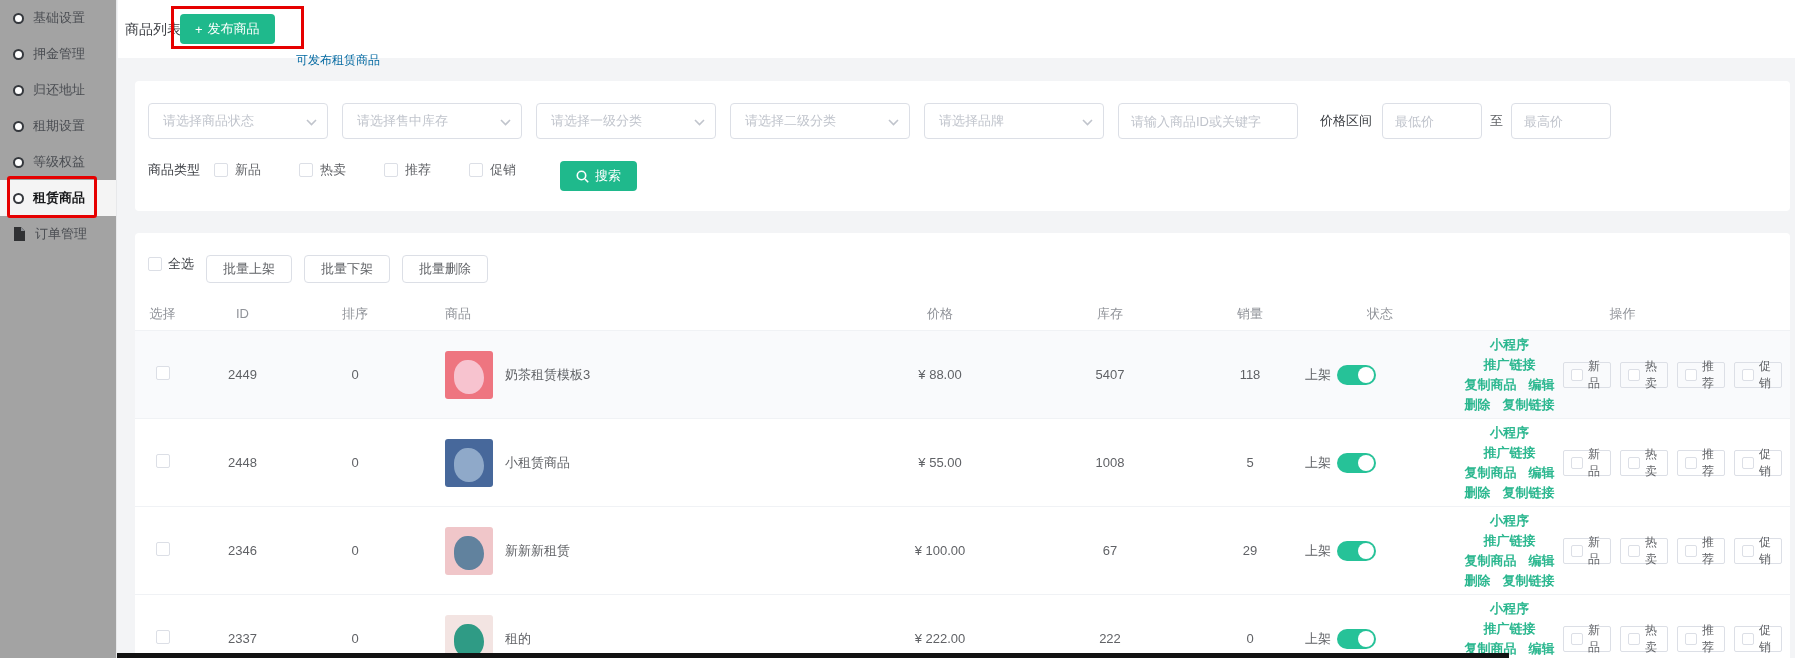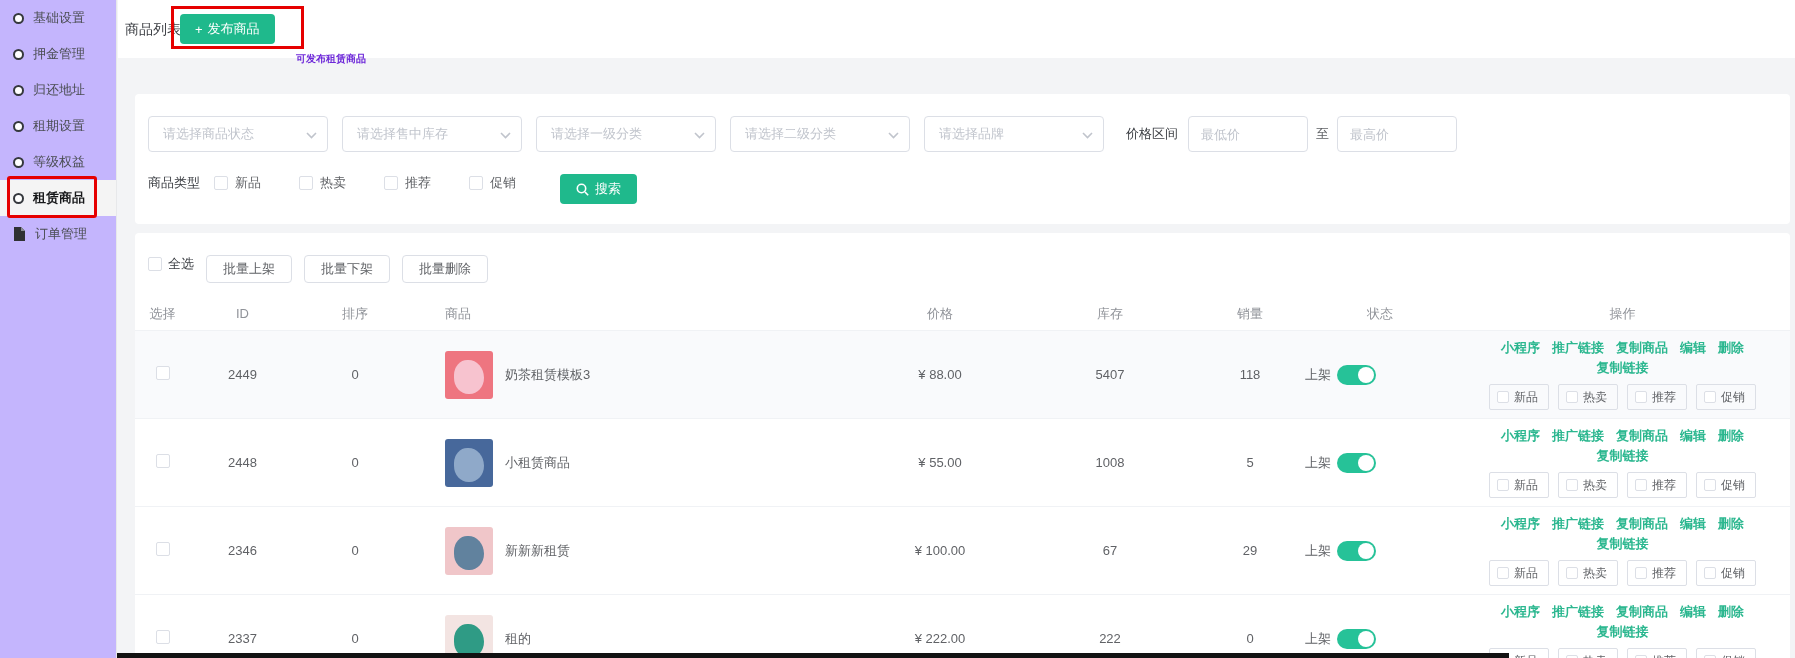--- a/index.html
+++ b/index.html
@@ -1,47 +1,47 @@
 <!DOCTYPE html>
 <html><head>
 <meta charset="utf-8">
 <style>
   * { margin:0; padding:0; box-sizing:border-box; }
   html,body { width:1795px; height:658px; overflow:hidden; }
   body { font-family:"Liberation Sans","DejaVu Sans",sans-serif; background:#f3f4f6; color:#606266; font-size:13px; }
   .stage { position:relative; width:1795px; height:658px; }
 
   
-  .sidebar { position:absolute; left:0; top:0; width:117px; height:658px; background:#c4b5fd; border-right:1px solid #e7e8ea; z-index:5; }
+  .sidebar { position:absolute; left:0; top:0; width:117px; height:658px; background:#a3a3a3; border-right:1px solid #e7e8ea; z-index:5; }
   .side-item { position:relative; display:flex; align-items:center; gap:9px; height:36px; padding-left:13px; color:#4a4d52; cursor:pointer; }
   .side-item .ring { width:11px; height:11px; border:2px solid #35383d; border-radius:50%; background:#fff; flex:0 0 auto; }
   .side-item.active { background:#f4f4f4; font-weight:bold; color:#17181a; }
   .side-red-box { position:absolute; left:7px; top:-4px; width:90px; height:42px; border:3px solid #e60000; border-radius:3px; pointer-events:none; z-index:6; }
   .doc-icon { width:13px; height:14px; flex:0 0 auto; }
 
   
   .main { position:absolute; left:118px; top:0; right:0; height:658px; }
   .topbar { position:absolute; left:0; top:0; right:0; height:58px; background:#fff; }
   .page-title { position:absolute; left:7px; top:21px; color:#3a3d42; font-size:14px; }
   .publish-btn { position:absolute; left:62px; top:14px; height:30px; padding:0 15px; display:flex; align-items:center; gap:5px;
                  background:#1fb98c; color:#fff; border:none; border-radius:4px; font-size:13px; cursor:pointer; }
   .publish-red-box { position:absolute; left:53px; top:6px; width:133px; height:43px; border:3px solid #e60000; pointer-events:none; z-index:6; }
-  .red-note { position:absolute; left:178px; top:52px; color:#6d28d9; font-size:10px; font-weight:bold; z-index:6; }
+  .red-note { position:absolute; left:178px; top:52px; color:#0369a1; font-size:12px; font-weight:normal; z-index:6; }
 
   
-  .filter-card { position:absolute; left:17px; top:94px; width:1655px; height:130px; background:#fff; border-radius:4px; }
+  .filter-card { position:absolute; left:17px; top:81px; width:1655px; height:130px; background:#fff; border-radius:4px; }
   .filter-row1 { position:absolute; left:13px; top:22px; display:flex; align-items:center; }
   .select { position:relative; width:180px; height:36px; border:1px solid #dcdfe6; border-radius:4px; background:#fff;
             display:flex; align-items:center; padding:0 28px 0 14px; margin-right:14px; color:#c0c4cc; cursor:pointer; }
   .select .chev { position:absolute; right:10px; top:15px; }
   .txt-input { width:180px; height:36px; border:1px solid #dcdfe6; border-radius:4px; padding:0 12px; font-size:13px;
                color:#606266; margin-right:14px; outline:none; font-family:inherit; }
   .txt-input::placeholder { color:#c0c4cc; }
   .price-label { color:#3a3d42; margin:0 10px 0 8px; white-space:nowrap; }
-  .price-input { width:120px; margin-right:0; }
+  .price-input { width:100px; margin-right:0; }
   .to-label { margin:0 8px; color:#606266; }
   .filter-row2 { position:absolute; left:13px; top:80px; display:flex; align-items:flex-start; }
   .type-label { color:#3a3d42; margin-right:14px; }
   .cb { display:inline-block; width:14px; height:14px; border:1px solid #dcdfe6; border-radius:2px; background:#fff; flex:0 0 auto; }
   .cb-item { display:flex; align-items:center; gap:7px; margin-right:38px; color:#606266; cursor:pointer; }
   .search-btn { height:30px; padding:0 16px; background:#1fb98c; color:#fff; border:none; border-radius:4px;
                 display:flex; align-items:center; gap:6px; font-size:13px; cursor:pointer; margin-left:6px; }
 
   
   .table-card { position:absolute; left:17px; top:233px; width:1655px; height:470px; background:#fff; border-radius:4px; }
@@ -57,21 +57,21 @@
   .tbody { position:absolute; left:0; top:97px; width:1655px; }
   .trow { width:1655px; height:88px; border-top:1px solid #f0f2f5; }
   .trow:first-child { background:#f9fafc; }
   .c-center { text-align:center; }
   .goods-cell { display:flex; align-items:center; gap:12px; padding-left:30px; }
   .thumb { position:relative; width:48px; height:48px; border-radius:3px; overflow:hidden; flex:0 0 auto; }
   .thumb .blob { position:absolute; left:9px; top:9px; width:30px; height:34px; border-radius:46% 54% 50% 50%; }
   .status-cell { display:flex; align-items:center; gap:6px; }
   .toggle { position:relative; width:39px; height:20px; border-radius:10px; background:#26c298; cursor:pointer; flex:0 0 auto; }
   .toggle .knob { position:absolute; right:2px; top:2px; width:16px; height:16px; border-radius:50%; background:#fff; }
-  .ops-cell { display:flex; flex-direction:column; align-items:center; gap:7px; padding:0 8px; }
+  .ops-cell { display:flex; align-items:center; gap:7px; padding:0 8px; }
   .links { display:flex; flex-wrap:wrap; justify-content:center; column-gap:12px; row-gap:2px; max-width:300px; }
   .links a { color:#2bb78f; font-weight:bold; text-decoration:none; white-space:nowrap; cursor:pointer; }
   .tag-row { display:flex; gap:9px; }
   .tag-box { display:flex; align-items:center; gap:5px; height:26px; padding:0 10px 0 7px; border:1px solid #dcdfe6;
              border-radius:2px; color:#606266; font-size:12px; cursor:pointer; }
   .tag-box .cb { width:12px; height:12px; }
 
   .bottom-bar { position:absolute; left:117px; top:653px; width:1392px; height:5px; background:#121212; z-index:7; }
 </style>
 </head>
@@ -151,20 +151,21 @@
           <svg class="chev" width="11" height="7" viewBox="0 0 11 7">
               <polyline points="1,1 5.5,5.5 10,1" fill="none" stroke="#c0c4cc" stroke-width="1.6"></polyline>
             </svg>
         </div>
         <div class="select">
           <span>请选择品牌</span>
           <svg class="chev" width="11" height="7" viewBox="0 0 11 7">
               <polyline points="1,1 5.5,5.5 10,1" fill="none" stroke="#c0c4cc" stroke-width="1.6"></polyline>
             </svg>
         </div>
+        <input class="txt-input" type="text" placeholder="请输入商品ID或关键字" style="">
         <span class="price-label">价格区间</span>
         <input class="txt-input price-input" type="text" placeholder="最低价" style="">
         <span class="to-label">至</span>
         <input class="txt-input price-input" type="text" placeholder="最高价" style="">
       </div>
       <div class="filter-row2">
         <span class="type-label">商品类型</span>
         <label class="cb-item">
           <span class="cb"></span>
           <span>新品</span>

